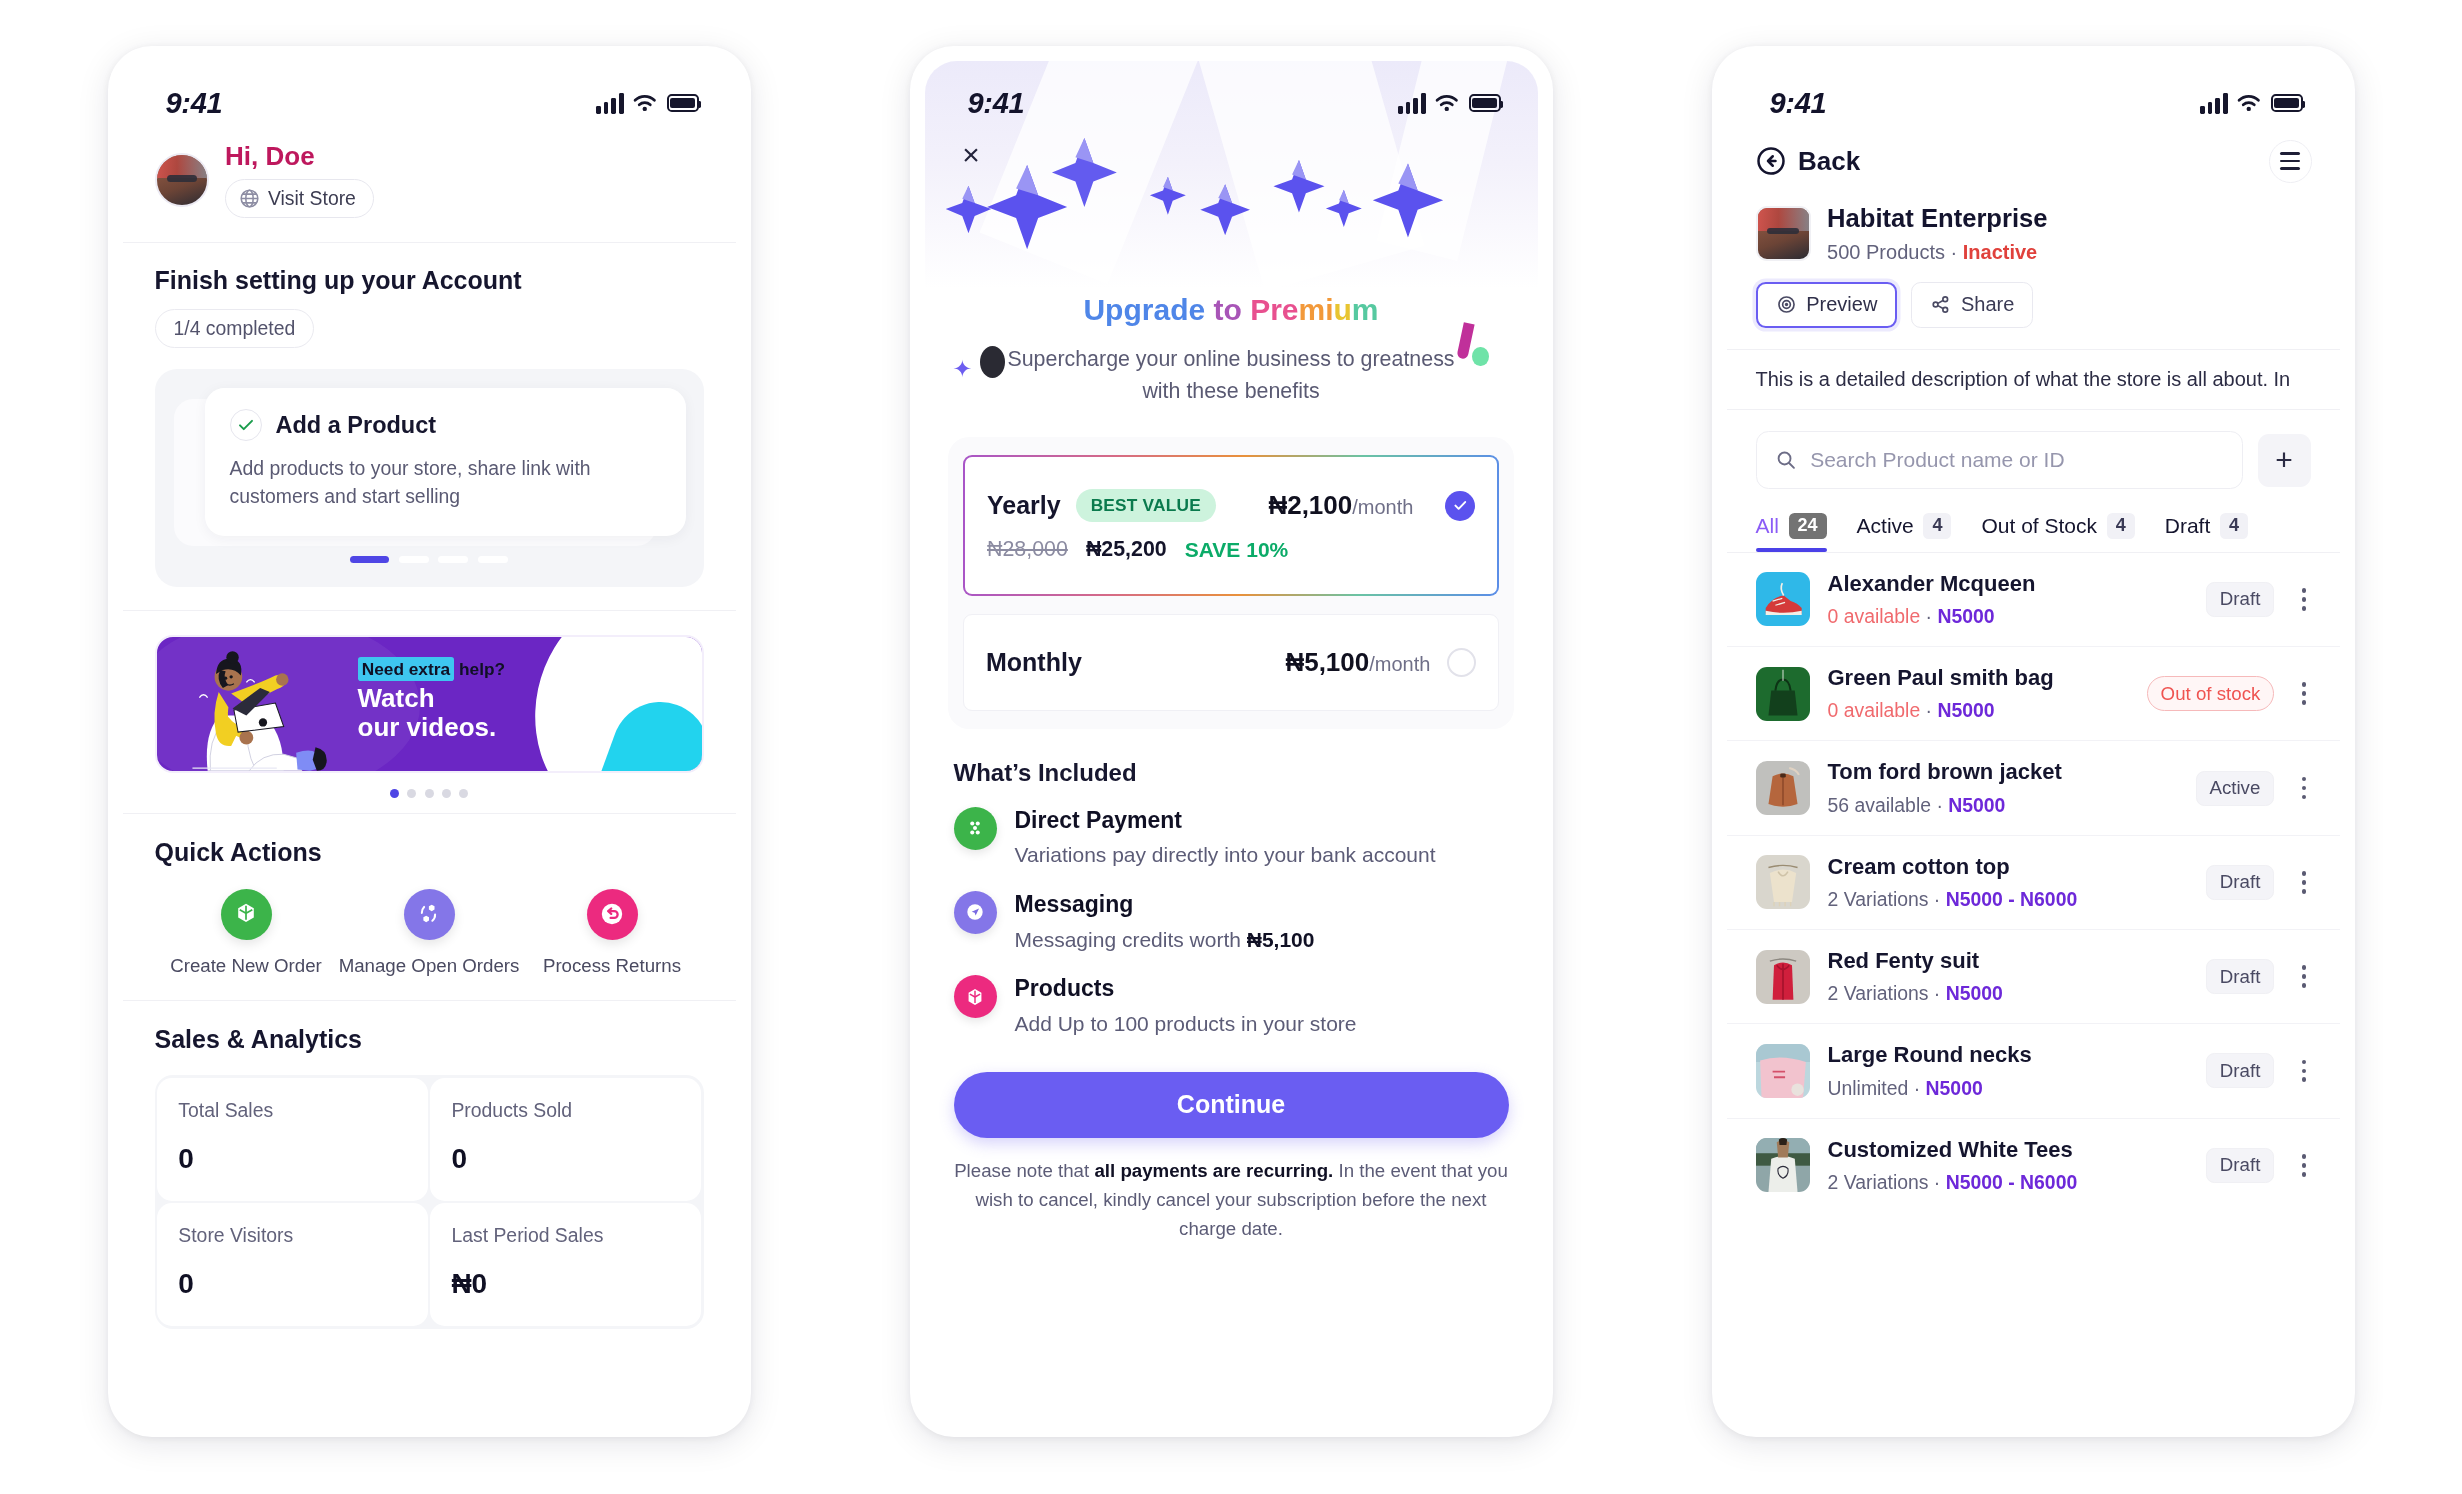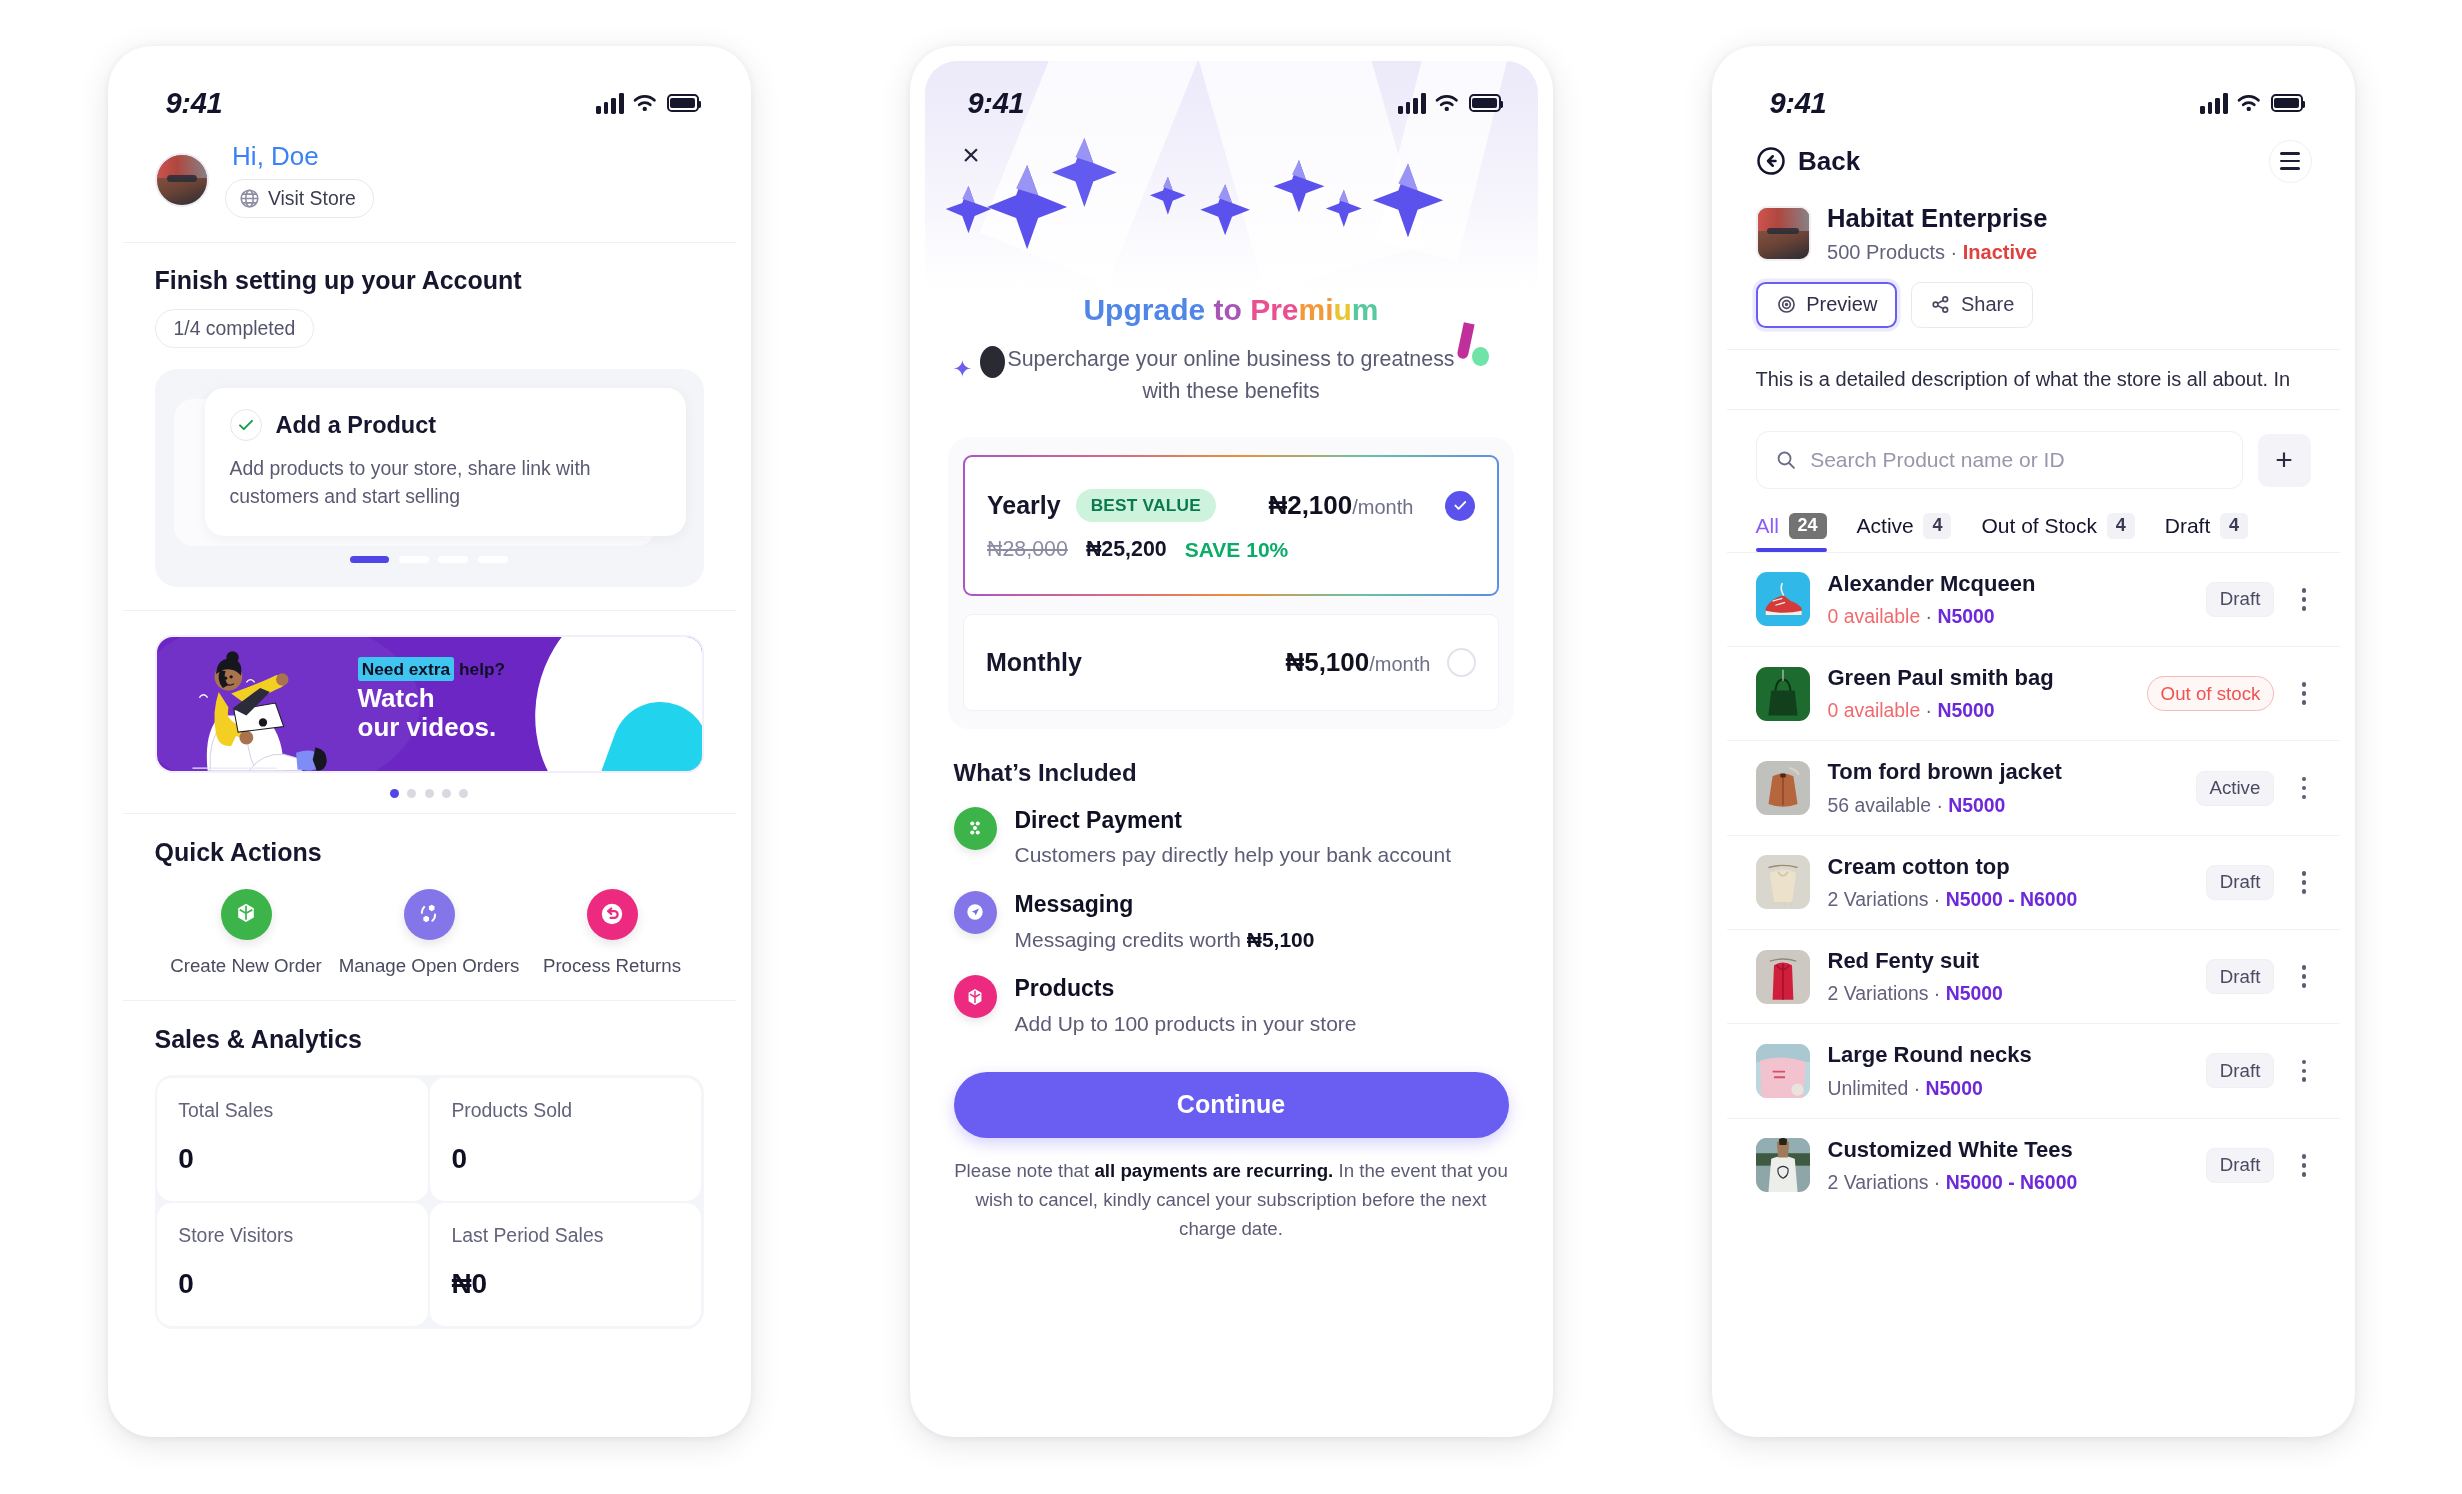--- a/index.html
+++ b/index.html
@@ -76,21 +76,21 @@
   .avatar::before {
     content:""; position:absolute; left:0; top:0; width:100%; height:46%;
     background: linear-gradient(90deg,#d9534f 0%, #b5453f 40%, #8a8a92 100%);
     opacity:.85;
   }
   .avatar::after {
     content:""; position:absolute; left:20%; top:40%; width:60%; height:14%;
     background:#2d2d38; border-radius:4.2px; opacity:.9;
   }
   .greet-wrap { display:flex; flex-direction:column; gap:7px; }
-  .greet { font-size: 26px; font-weight: 400; color: #3b82f6; margin-left: 7px; }
+  .greet { font-size: 26px; font-weight: 700; color: #be185d; }
   .visit-store {
     display: inline-flex; align-items:center; gap: 8.3px;
     border: 1.4px solid #e7e7ee; border-radius: 691px;
     padding: 7px 16.6px 7px 12.5px; width: fit-content;
     font-size: 19.4px; color: #3d3d52; font-weight: 500;
     background: #fff;
   }
   .globe { width: 21px; height: 21px; flex:none; }
   .sec { padding: 23.5px 32px; border-bottom: 1.4px solid #f0f0f4; }
   .sec-title { font-size: 25px; font-weight: 700; color: #16162e; }
@@ -639,21 +639,21 @@
             <svg width="22" height="22" viewBox="0 0 24 24" fill="#fff">
               <circle cx="9" cy="7" r="2.2"></circle>
                 <circle cx="15" cy="7" r="2.2"></circle>
               <circle cx="12" cy="12" r="2.2"></circle>
               <circle cx="9" cy="17" r="2.2"></circle>
                 <circle cx="15" cy="17" r="2.2"></circle>
             </svg>
           </span>
           <span>
             <div class="ben-h">Direct Payment</div>
-            <div class="ben-d">Customers pay directly help your bank account</div>
+            <div class="ben-d">Variations pay directly into your bank account</div>
           </span>
         </div>
         <div class="ben">
           <span class="ben-ico" style="background:#8476e8">
             <svg width="22" height="22" viewBox="0 0 24 24">
                 <circle cx="12" cy="12" r="8.4" fill="#fff"></circle>
                 <path d="M16.4 8.2L8.4 11.6l3.2 1.1 1.1 3.2z" fill="#7a6ae2"></path>
               </svg>
           </span>
           <span>

